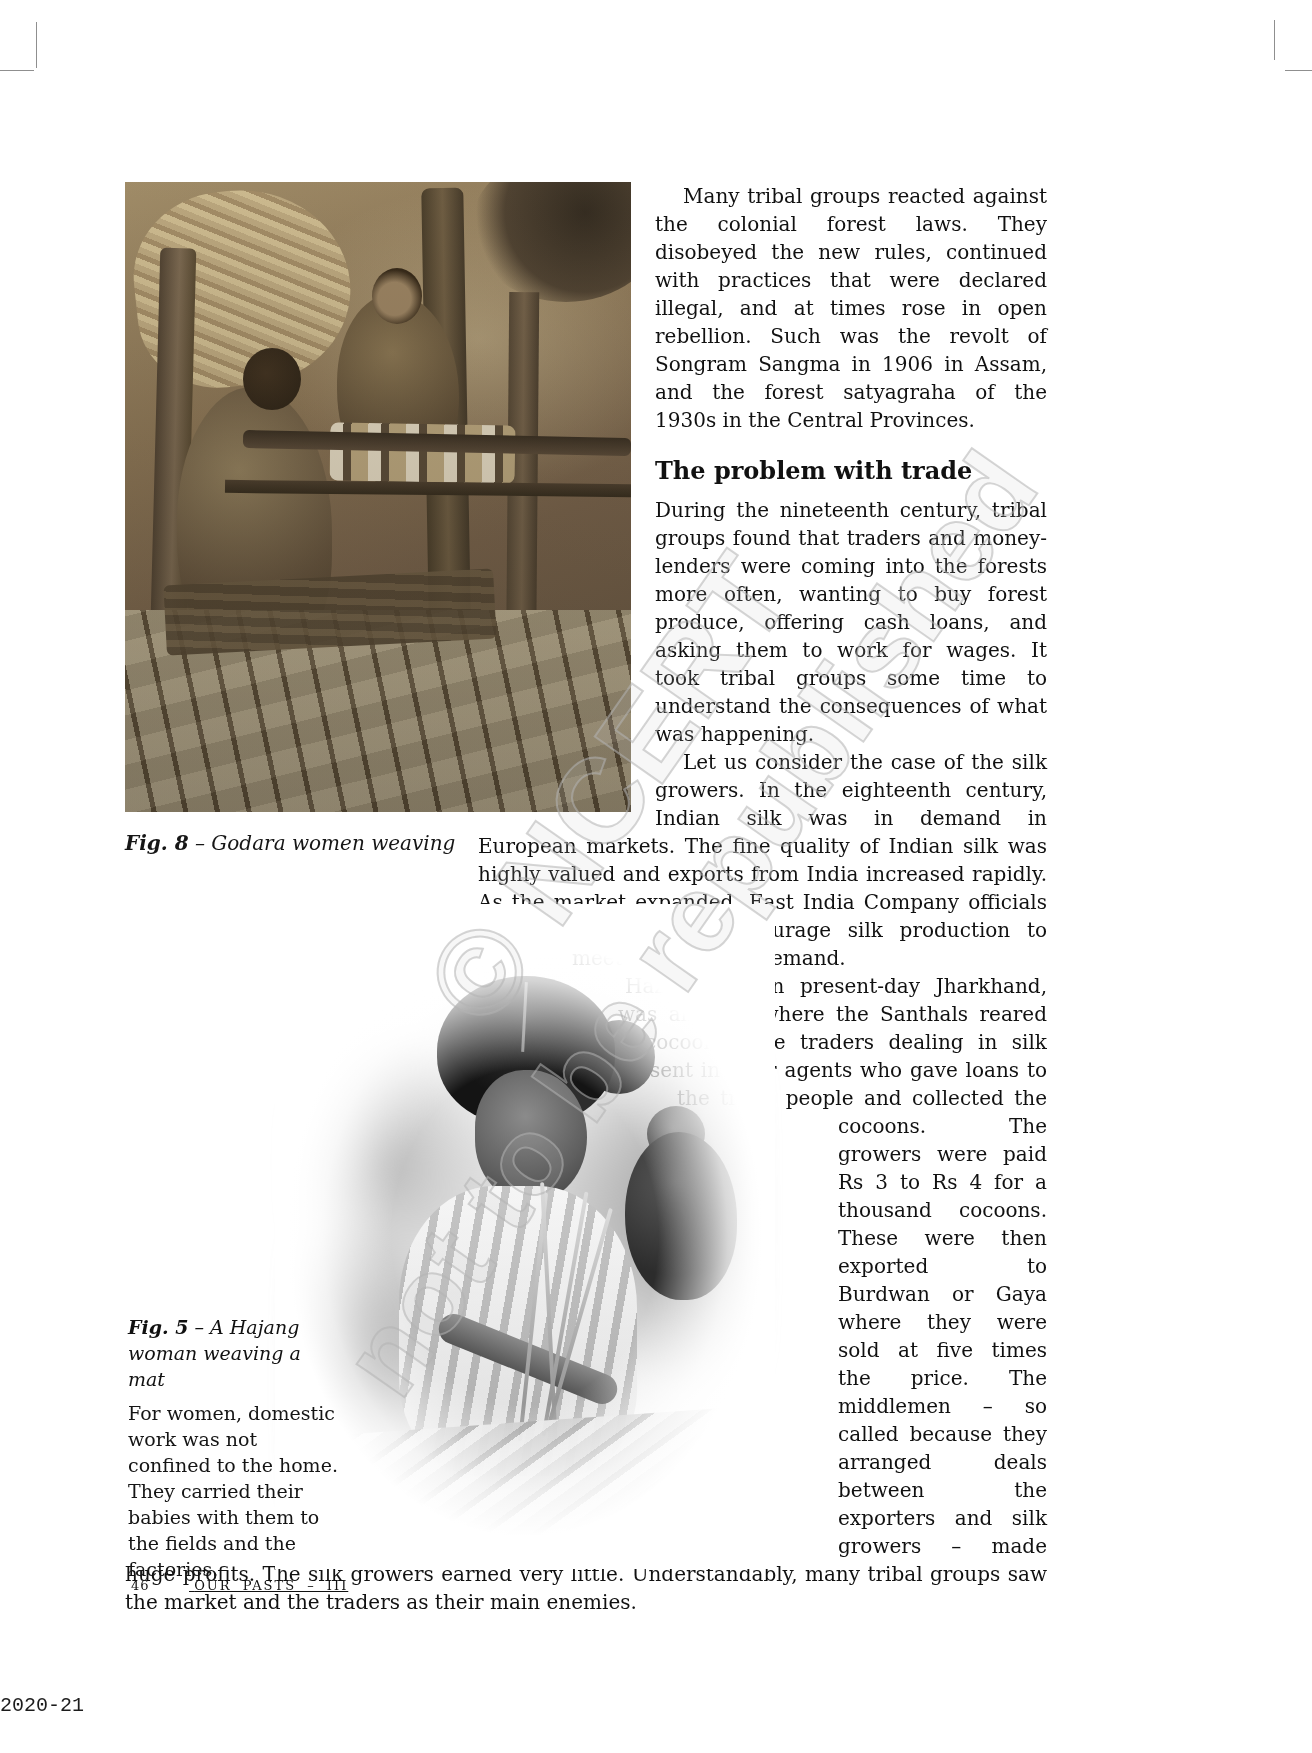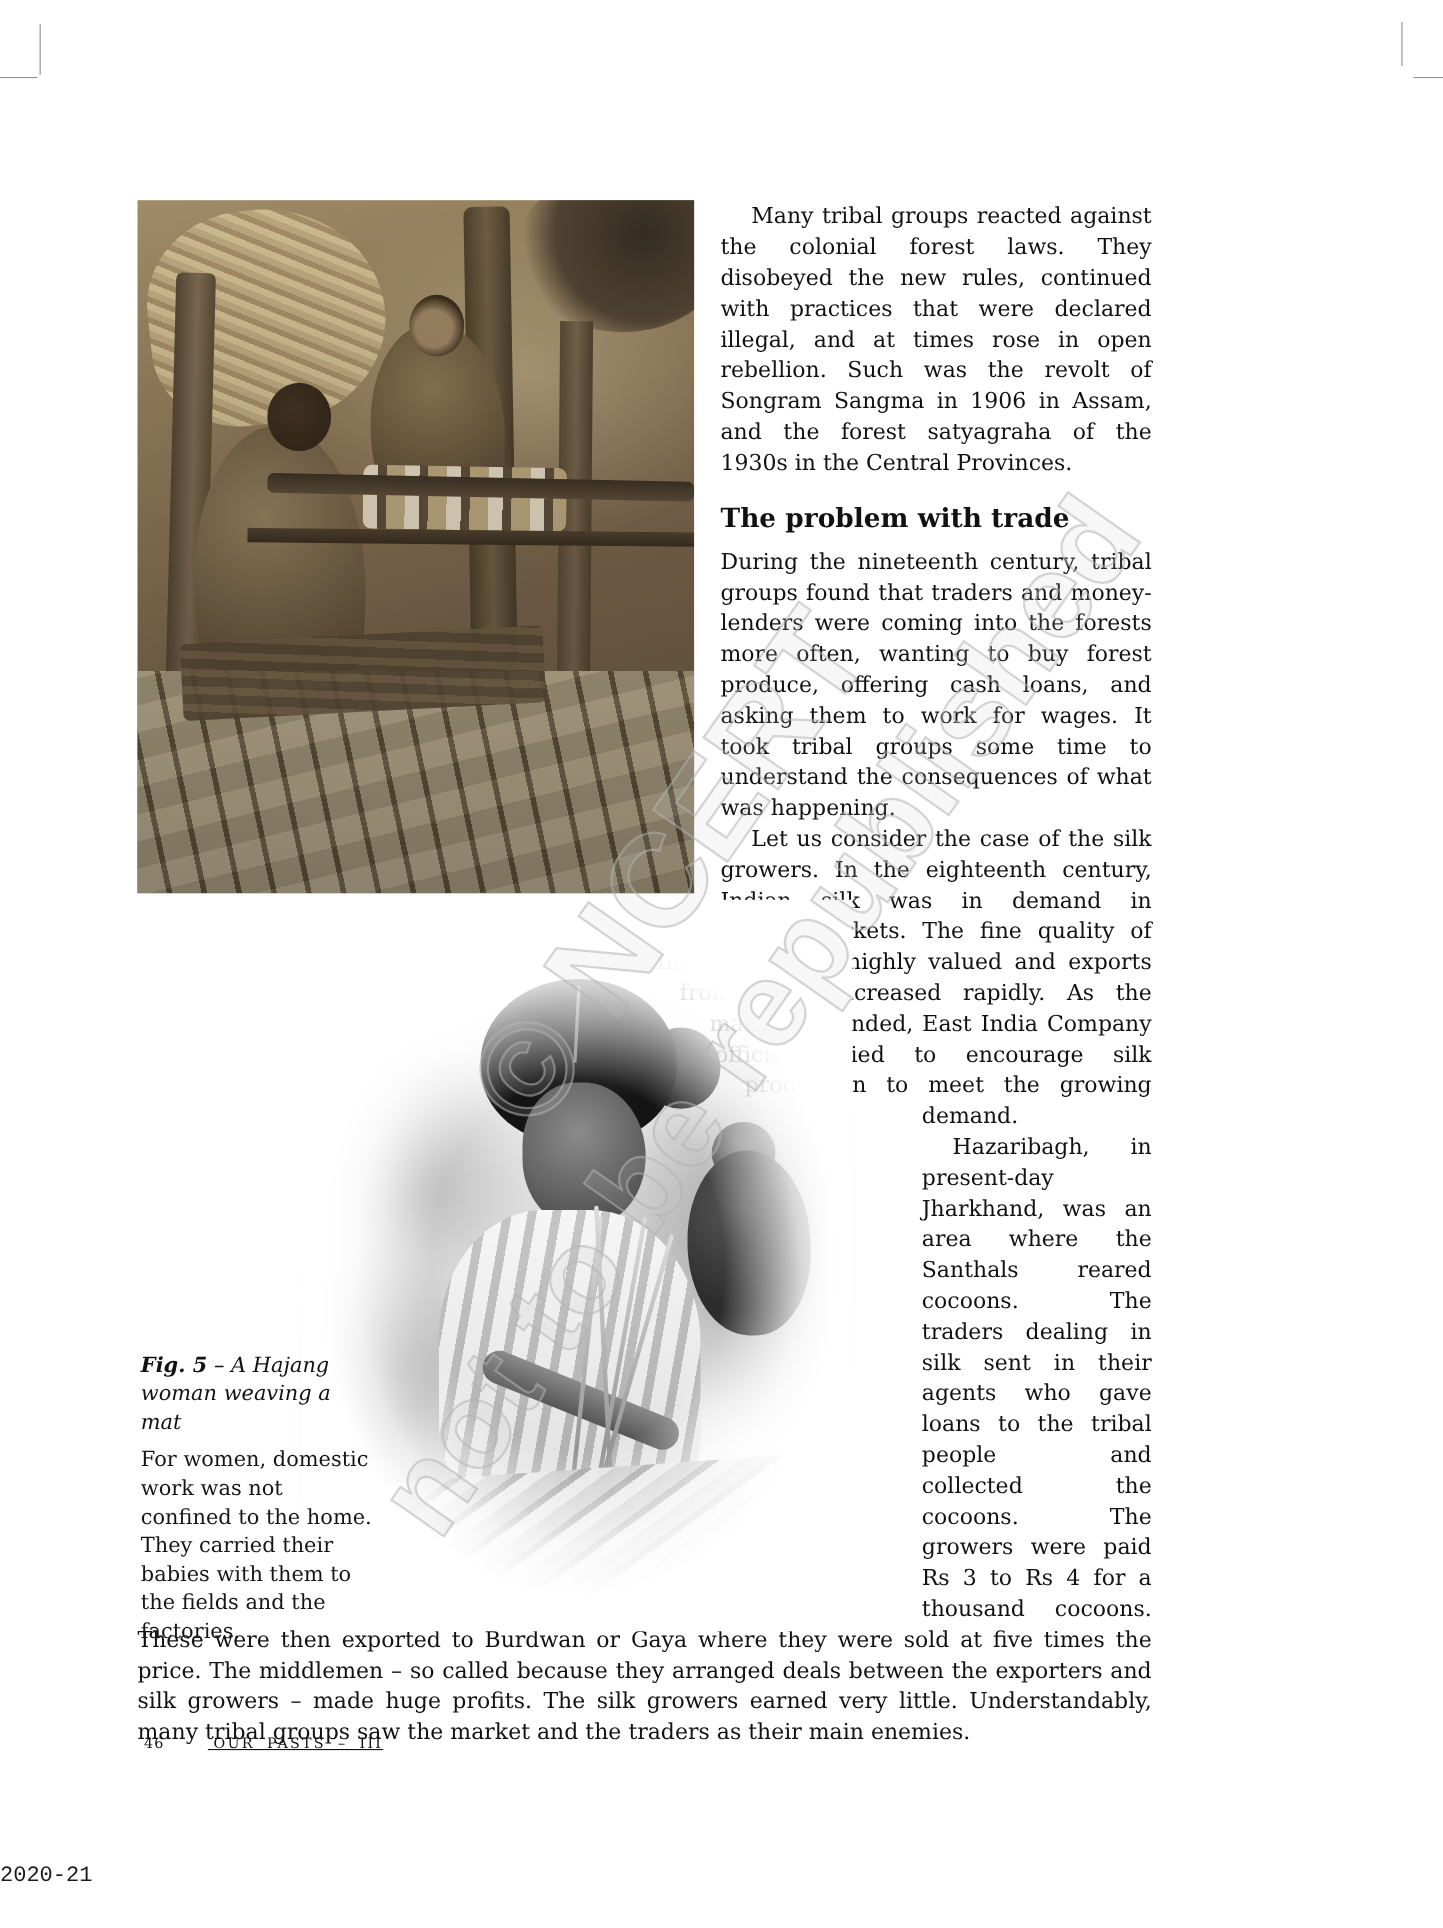--- a/index.html
+++ b/index.html
@@ -154,20 +154,24 @@
     <div class="f8-woman2"></div>
     <div class="f8-woman2-head"></div>
     <div class="f8-cloth"></div>
     <div class="f8-bar1"></div>
     <div class="f8-bar2"></div>
     <div class="f8-floor"></div>
     <div class="f8-mat"></div>
     <div class="f8-tone"></div>
   </figure>
 
+  <figcaption id="fig8-caption">
+    <span class="fig-label">Fig. 8</span>
+    <span class="fig-cap-text">– Godara women weaving</span>
+  </figcaption>
 
   <figure id="fig9">
     <div class="f9-photo">
       <div class="f9-bgblur"></div>
       <div class="f9-bun"></div>
       <div class="f9-hair"></div>
       <div class="f9-part"></div>
       <div class="f9-face"></div>
       <div class="f9-babyhead"></div>
       <div class="f9-baby"></div>

